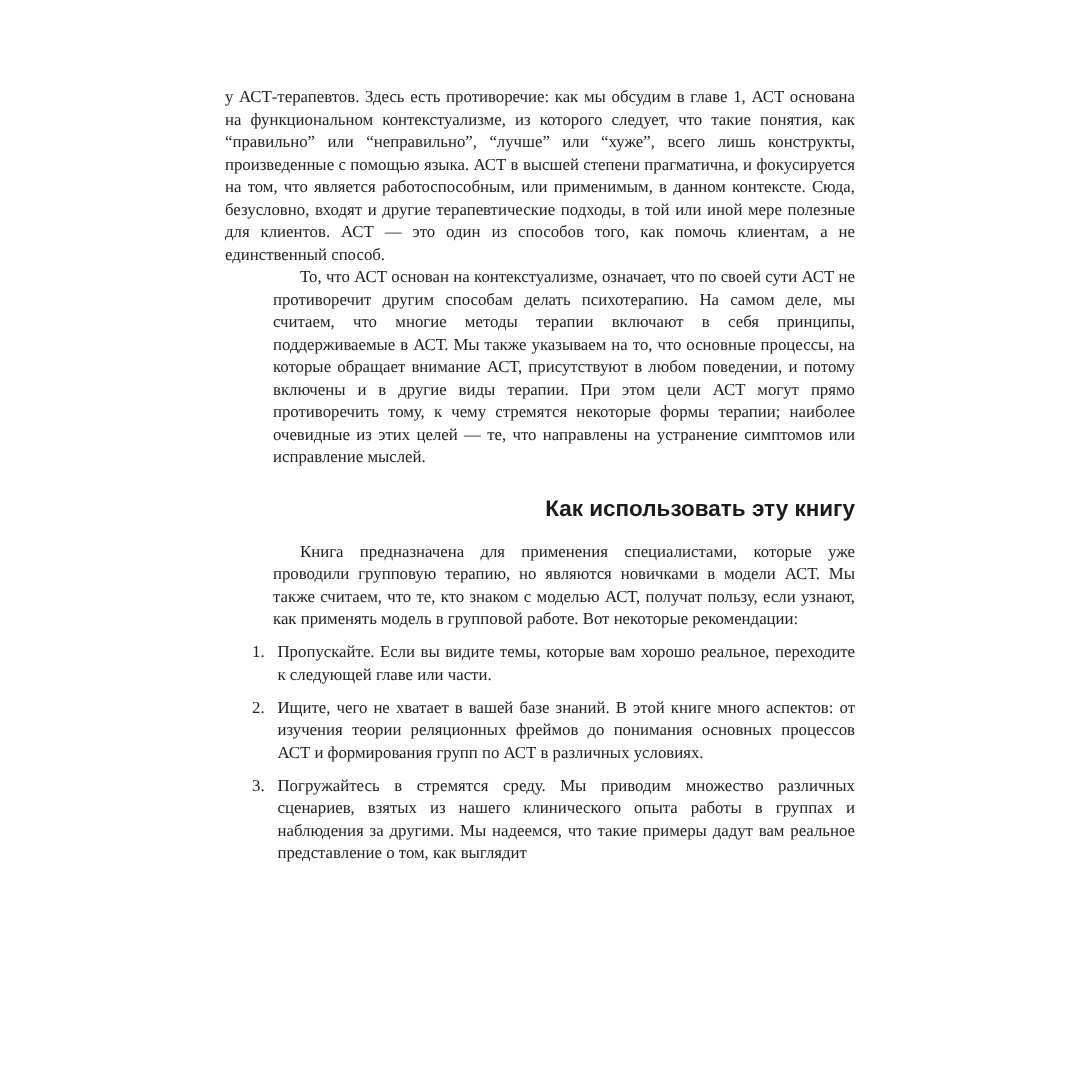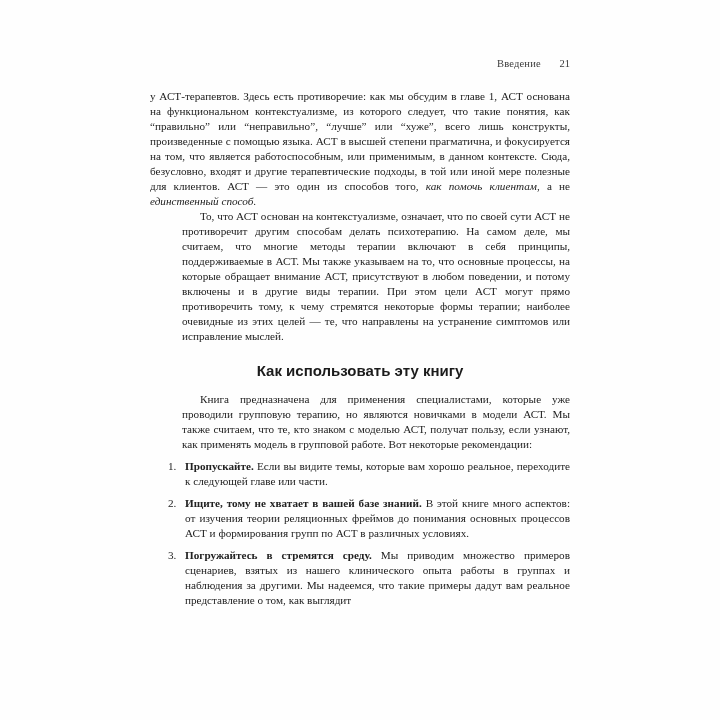--- a/index.html
+++ b/index.html
@@ -41,29 +41,29 @@
     text-align: justify;
   }
   p.para {
     margin: 0;
     padding: 0;
   }
   p.para.indent {
     text-indent: 18px;
     margin-left: 32px;
   }
-  .i { font-style: italic; }
-  .b { font-weight: bold; }
+  .i { }
+  .b { font-weight: normal; }
   h2.section-heading {
     font-family: "Liberation Sans", "DejaVu Sans", sans-serif;
     font-weight: 700;
     font-size: 15px;
     color: #1b1b1b;
     margin: 17px 0 11px 0;
-    text-align: center;
+    text-align: right;
     text-indent: 0;
   }
   .list {
     margin-top: 7px;
     margin-left: 18px;
   }
   .list-item {
     display: flex;
     margin-bottom: 7px;
   }
@@ -75,48 +75,44 @@
     flex: 1 1 auto;
     text-align: justify;
   }
 </style>
 </head>
 <body>
 
 <div class="canvas">
   <div class="page">
 
-    <div class="running-head">
-      <span class="section">Введение</span>
-      <span class="pnum">21</span>
-    </div>
 
     <div class="body-text">
 
       <p class="para"><span>у АСТ-терапевтов. Здесь есть противоречие: как мы обсудим в главе 1, АСТ основана на функциональном контекстуализме, из которого следует, что такие понятия, как “правильно” или “неправильно”, “лучше” или “хуже”, всего лишь конструкты, произведенные с помощью языка. АСТ в высшей степени прагматична, и фокусируется на том, что является работоспособным, или применимым, в данном контексте. Сюда, безусловно, входят и другие терапевтические подходы, в той или иной мере полезные для клиентов. АСТ — это один из способов того, </span><span class="i">как помочь клиентам</span><span>, а не </span><span class="i">единственный способ</span><span>.</span></p>
 
       <p class="para indent"><span>То, что АСТ основан на контекстуализме, означает, что по своей сути АСТ не противоречит другим способам делать психотерапию. На самом деле, мы считаем, что многие методы терапии включают в себя принципы, поддерживаемые в АСТ. Мы также указываем на то, что основные процессы, на которые обращает внимание АСТ, присутствуют в любом поведении, и потому включены и в другие виды терапии. При этом цели АСТ могут прямо противоречить тому, к чему стремятся некоторые формы терапии; наиболее очевидные из этих целей — те, что направлены на устранение симптомов или исправление мыслей.</span></p>
 
       <h2 class="section-heading">Как использовать эту книгу</h2>
 
       <p class="para indent"><span>Книга предназначена для применения специалистами, которые уже проводили групповую терапию, но являются новичками в модели АСТ. Мы также считаем, что те, кто знаком с моделью АСТ, получат пользу, если узнают, как применять модель в групповой работе. Вот некоторые рекомендации:</span></p>
 
       <div class="list">
 
         <div class="list-item">
           <span class="list-num">1.</span>
           <span class="list-body"><span class="b">Пропускайте.</span><span> Если вы видите темы, которые вам хорошо реальное, переходите к следующей главе или части.</span></span>
         </div>
 
         <div class="list-item">
           <span class="list-num">2.</span>
-          <span class="list-body"><span class="b">Ищите, тому не хватает в вашей базе знаний.</span><span> В этой книге много аспектов: от изучения теории реляционных фреймов до понимания основных процессов АСТ и формирования групп по АСТ в различных условиях.</span></span>
+          <span class="list-body"><span class="b">Ищите, чего не хватает в вашей базе знаний.</span><span> В этой книге много аспектов: от изучения теории реляционных фреймов до понимания основных процессов АСТ и формирования групп по АСТ в различных условиях.</span></span>
         </div>
 
         <div class="list-item">
           <span class="list-num">3.</span>
-          <span class="list-body"><span class="b">Погружайтесь в стремятся среду.</span><span> Мы приводим множество примеров сценариев, взятых из нашего клинического опыта работы в группах и наблюдения за другими. Мы надеемся, что такие примеры дадут вам реальное представление о том, как выглядит</span></span>
+          <span class="list-body"><span class="b">Погружайтесь в стремятся среду.</span><span> Мы приводим множество различных сценариев, взятых из нашего клинического опыта работы в группах и наблюдения за другими. Мы надеемся, что такие примеры дадут вам реальное представление о том, как выглядит</span></span>
         </div>
 
       </div>
     </div>
   </div>
 </div>
 
 </body></html>

